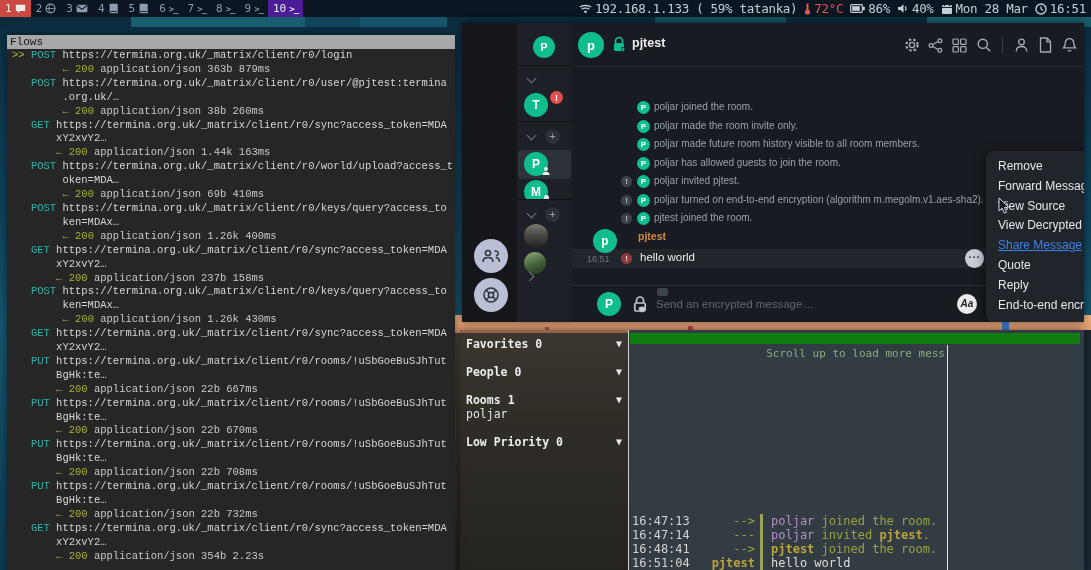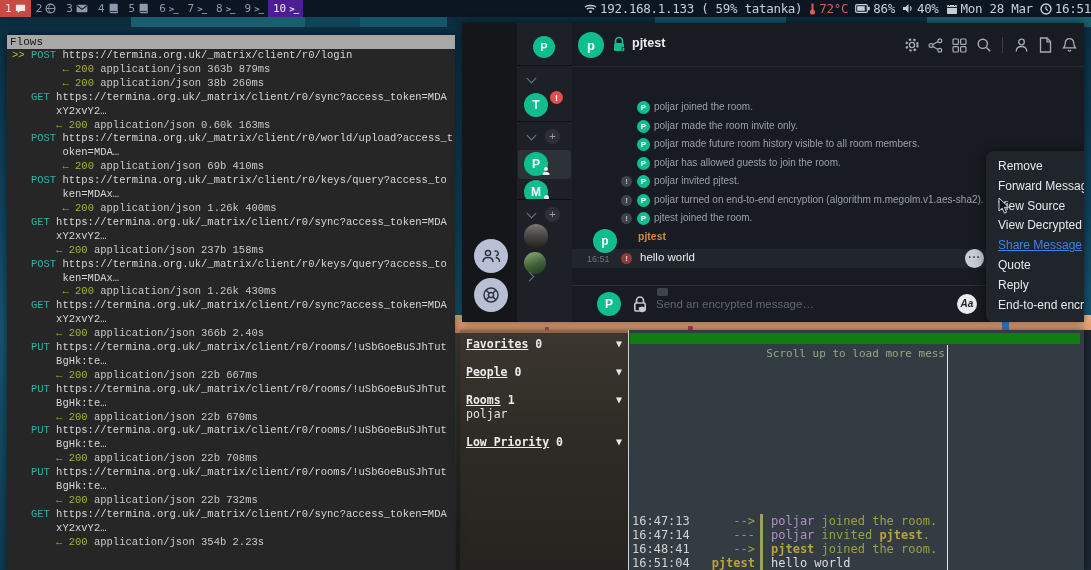--- a/index.html
+++ b/index.html
@@ -21,21 +21,21 @@
   
   .topbar{position:absolute;left:0;top:0;width:1091px;height:17px;background:#0b1622;
     display:flex;align-items:center;color:#93a1b2;font-family:"DejaVu Sans Mono",monospace}
   .ws-list{display:flex;height:17px;align-items:stretch}
   .ws{display:flex;align-items:center;gap:3px;padding:0 5px;font-size:11px;color:#8c9bb0}
   .ws-urgent{background:#c94a43;color:#f3e9e8}
   .ws-focused{background:#4c1d95;color:#e8edf2}
   .wsicon{display:inline-flex;align-items:center}
   .wsicon svg{display:block}
   .termglyph{font-size:9px;font-weight:bold;letter-spacing:-1px}
-  .status{margin-left:auto;display:flex;align-items:center;gap:3px;
+  .status{margin-left:auto;display:flex;align-items:center;gap:3px;padding-right:5px;
     font-size:12.5px;letter-spacing:-0.3px;color:#c7ced4;white-space:pre}
   .sicon{display:inline-flex;align-items:center;margin-left:4px}
   .red{color:#e05a52}
   
   .win{position:absolute;box-shadow:0 0 8px rgba(0,0,0,.55)}
   
   .mitm{left:7px;top:35px;width:448px;height:543px;background:#262626;overflow:hidden;
     font-family:Liberation Mono, monospace}
   .mitm-title{height:14px;background:#a8a8a8;color:#151515;font-size:11px;line-height:14px;padding-left:3px}
   .flowlist{position:absolute;left:0;top:14px;right:0;bottom:0;overflow:hidden;padding-left:5px}
@@ -110,21 +110,21 @@
   .ctxmenu{position:absolute;left:524px;top:128px;width:180px;height:172px;background:#20242b;border-radius:8px;
     box-shadow:0 2px 12px rgba(0,0,0,.6);padding:6px 0;z-index:5}
   .ctxitem{height:19.8px;line-height:19.8px;padding:0 12px;font-size:12px;color:#e6e8ea;white-space:nowrap;overflow:hidden}
   .ctxitem.link{color:#3c83e8;text-decoration:underline}
   
   .termclient{left:460px;top:330px;width:624px;height:240px;overflow:hidden;
     font-family:"DejaVu Sans Mono",monospace}
   .tc-sidebar{position:absolute;left:0;top:0;width:168px;height:100%;background:rgba(38,35,30,0.45);
     padding:7px 6px;color:#ececec;font-size:11.5px;font-weight:bold;line-height:14px}
   .tc-section-row{display:flex;align-items:center;height:14px}
-  .tc-label{text-decoration:underline;white-space:pre}
+  .tc-label{white-space:pre}
   .tc-count{margin-left:7px;font-weight:bold}
   .tc-caret{margin-left:auto;font-size:10px;color:#e8e8e8}
   .tc-item{height:14px;font-weight:normal;color:#e4e4e4}
   .tc-gap{height:14px}
   .tc-sidebar-div{position:absolute;left:168px;top:0;width:1px;height:100%;background:#cfcfcf}
   .tc-main{position:absolute;left:169px;top:0;right:0;height:100%;background:#333b43}
   .tc-greenbar{position:absolute;left:1px;top:3px;width:450px;height:11px;background:#117c11}
   .tc-scrollmsg{position:absolute;right:139px;top:17px;font-size:11px;color:#93a882;white-space:pre}
   .tc-vline{position:absolute;left:318px;top:15px;bottom:0;width:1px;background:#e6e6e6}
   .tc-msgs{position:absolute;left:0;bottom:0;width:318px;overflow:hidden}
@@ -268,26 +268,28 @@
   </div>
 
   <div class="win mitm">
     <div class="mitm-title">Flows</div>
     <div class="flowlist">
         <div class="flow">
           <div class="tl"><span class="c-mark">&gt;&gt; </span><span class="c-method">POST</span><span class="c-url"> https://termina.org.uk/_matrix/client/r0/login</span></div>
           <div class="tl"><span class="c-url">        </span><span class="c-status">← 200</span><span class="c-resp"> application/json 363b 879ms</span></div>
         </div>
         <div class="flow">
+          <div class="tl"><span class="c-mark">   </span><span class="c-method">POST</span><span class="c-url"> https://termina.org.uk/_matrix/client/r0/user/@pjtest:termina</span></div>
+          <div class="tl"><span class="c-url">        .org.uk/…</span></div>
           <div class="tl"><span class="c-url">        </span><span class="c-status">← 200</span><span class="c-resp"> application/json 38b 260ms</span></div>
         </div>
         <div class="flow">
           <div class="tl"><span class="c-mark">   </span><span class="c-method">GET</span><span class="c-url"> https://termina.org.uk/_matrix/client/r0/sync?access_token=MDA</span></div>
           <div class="tl"><span class="c-url">       xY2xvY2…</span></div>
-          <div class="tl"><span class="c-url">       </span><span class="c-status">← 200</span><span class="c-resp"> application/json 0.60k 163ms</span></div>
+          <div class="tl"><span class="c-url">       </span><span class="c-status">← 200</span><span class="c-resp"> application/json 1.44k 163ms</span></div>
         </div>
         <div class="flow">
           <div class="tl"><span class="c-mark">   </span><span class="c-method">POST</span><span class="c-url"> https://termina.org.uk/_matrix/client/r0/world/upload?access_t</span></div>
           <div class="tl"><span class="c-url">        oken=MDA…</span></div>
           <div class="tl"><span class="c-url">        </span><span class="c-status">← 200</span><span class="c-resp"> application/json 69b 410ms</span></div>
         </div>
         <div class="flow">
           <div class="tl"><span class="c-mark">   </span><span class="c-method">POST</span><span class="c-url"> https://termina.org.uk/_matrix/client/r0/keys/query?access_to</span></div>
           <div class="tl"><span class="c-url">        ken=MDAx…</span></div>
           <div class="tl"><span class="c-url">        </span><span class="c-status">← 200</span><span class="c-resp"> application/json 1.26k 400ms</span></div>
@@ -298,21 +300,20 @@
           <div class="tl"><span class="c-url">       </span><span class="c-status">← 200</span><span class="c-resp"> application/json 237b 158ms</span></div>
         </div>
         <div class="flow">
           <div class="tl"><span class="c-mark">   </span><span class="c-method">POST</span><span class="c-url"> https://termina.org.uk/_matrix/client/r0/keys/query?access_to</span></div>
           <div class="tl"><span class="c-url">        ken=MDAx…</span></div>
           <div class="tl"><span class="c-url">        </span><span class="c-status">← 200</span><span class="c-resp"> application/json 1.26k 430ms</span></div>
         </div>
         <div class="flow">
           <div class="tl"><span class="c-mark">   </span><span class="c-method">GET</span><span class="c-url"> https://termina.org.uk/_matrix/client/r0/sync?access_token=MDA</span></div>
           <div class="tl"><span class="c-url">       xY2xvY2…</span></div>
-          <div class="tl"><span class="c-url">       </span><span class="c-status">← 200</span><span class="c-resp"> application/json 366b 2.40s</span></div>
         </div>
         <div class="flow">
           <div class="tl"><span class="c-mark">   </span><span class="c-method">PUT</span><span class="c-url"> https://termina.org.uk/_matrix/client/r0/rooms/!uSbGoeBuSJhTut</span></div>
           <div class="tl"><span class="c-url">       BgHk:te…</span></div>
           <div class="tl"><span class="c-url">       </span><span class="c-status">← 200</span><span class="c-resp"> application/json 22b 667ms</span></div>
         </div>
         <div class="flow">
           <div class="tl"><span class="c-mark">   </span><span class="c-method">PUT</span><span class="c-url"> https://termina.org.uk/_matrix/client/r0/rooms/!uSbGoeBuSJhTut</span></div>
           <div class="tl"><span class="c-url">       BgHk:te…</span></div>
           <div class="tl"><span class="c-url">       </span><span class="c-status">← 200</span><span class="c-resp"> application/json 22b 670ms</span></div>

